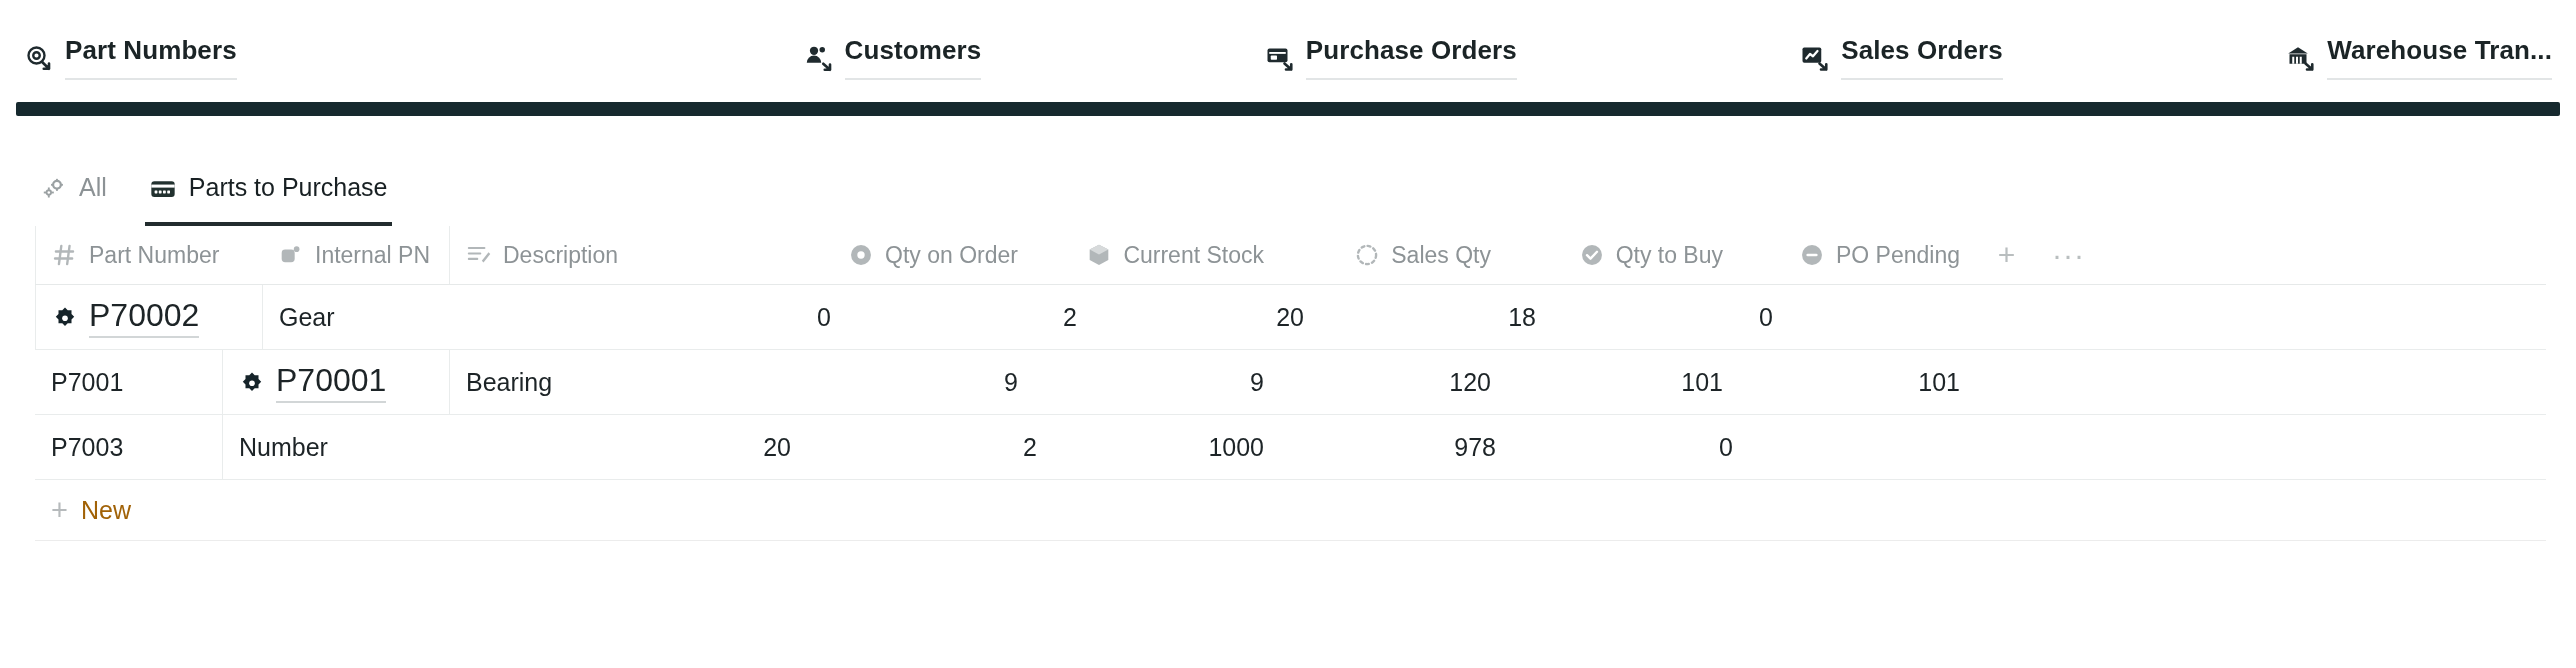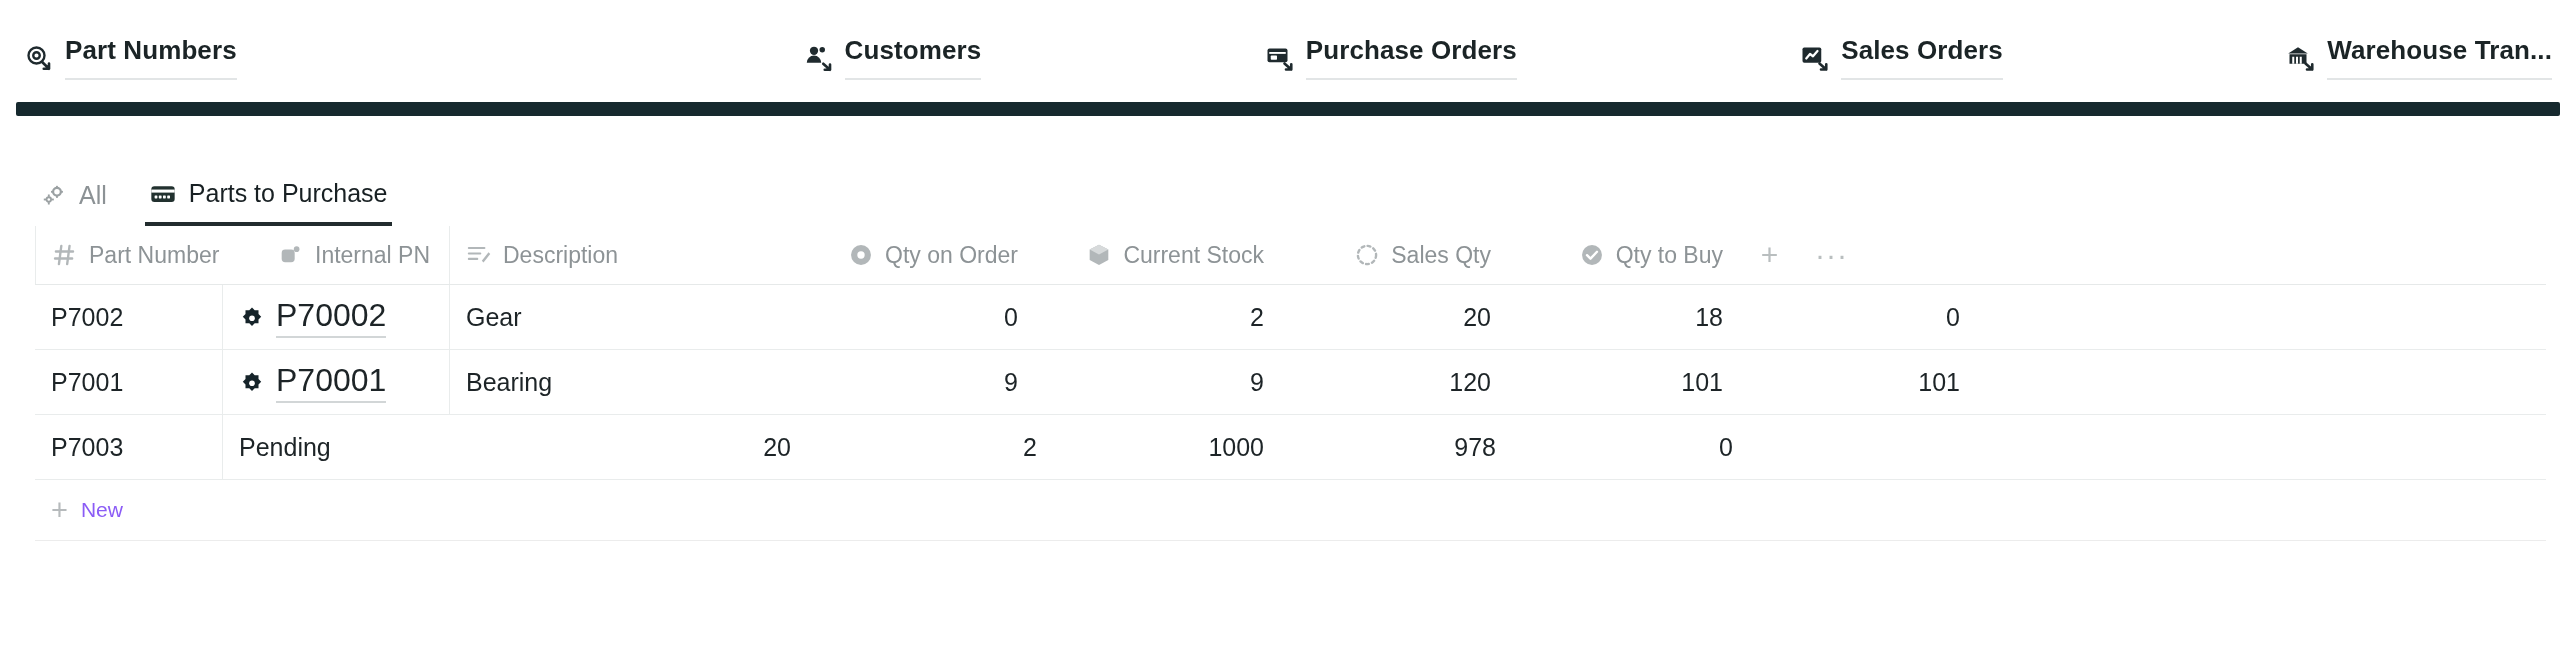--- a/index.html
+++ b/index.html
@@ -71,21 +71,21 @@
     margin-top: 57px;
     padding-left: 35px;
     display: flex;
     align-items: flex-end;
     gap: 34px;
     height: 53px;
   }
 
   .viewtab {
     display: flex;
-    align-items: center;
+    align-items: flex-start;
     gap: 12px;
     height: 51px;
     padding: 0 4px 10px 4px;
     cursor: pointer;
     white-space: nowrap;
   }
   .viewtab .vt-icon {
     width: 28px; height: 28px; flex: 0 0 28px;
     display: block;
   }
@@ -199,22 +199,22 @@
     padding-left: 16px;
     cursor: pointer;
   }
   .new-plus {
     font-size: 29px;
     color: #b6babc;
     line-height: 1;
     user-select: none;
   }
   .new-label {
-    font-size: 21px;
-    color: #8b5cf6;
+    font-size: 25px;
+    color: #a16207;
   }
 </style>
 </head>
 <body>
 
 <div class="topnav">
 
   <div class="nav-item">
     <span class="nav-icon">
       <svg viewBox="0 0 24 24" fill="none" stroke="currentColor" stroke-width="1.9" stroke-linecap="round" stroke-linejoin="round">
@@ -389,36 +389,42 @@
     <div class="c c-qtybuy num">
       <span class="hicon">
         <svg viewBox="0 0 24 24" fill="none">
           <circle cx="12" cy="12" r="9.2" fill="currentColor"></circle>
           <path d="M7.4 12.2 L10.6 15.4 L16.6 9" stroke="#ffffff" stroke-width="2.2" fill="none" stroke-linecap="round" stroke-linejoin="round"></path>
         </svg>
       </span>
       <span class="hlabel">Qty to Buy</span>
     </div>
 
+    <div class="c c-popend num">
+      <span class="hicon">
+        <svg viewBox="0 0 24 24" fill="none">
+          <circle cx="12" cy="12" r="9.2" fill="currentColor"></circle>
+          <rect x="6.8" y="10.8" width="10.4" height="2.4" rx="1.2" fill="#ffffff"></rect>
+        </svg>
+      </span>
+      <span class="hlabel">PO Pending</span>
+    </div>
 
     <div class="c c-plus">
       <span class="hbtn">+</span>
     </div>
 
     <div class="c c-dots">
       <span class="hbtn dots">···</span>
     </div>
 
     <div class="c c-rest"></div>
   </div>
 
   <div class="row data-row">
-    <div class="c c-internal">
-      <span class="cell-text">P7002</span>
-    </div>
     <div class="c c-partno">
       <span class="gear-icon">
         <svg viewBox="0 0 24 24" fill="none">
           <path d="M12 1.8 l2.5 2.5 h3.5 v3.5 l2.5 2.5 -2.5 2.5 v3.5 h-3.5 L12 18.8 L9.5 16.3 H6 v-3.5 L3.5 10.3 6 7.8 V4.3 h3.5 z" fill="currentColor" transform="translate(0,1.4)"></path>
           <circle cx="12" cy="13.2" r="2.6" fill="#ffffff"></circle>
         </svg>
       </span>
       <span class="pn-link">P70002</span>
     </div>
     <div class="c c-desc">
@@ -478,21 +484,21 @@
     <div class="c c-plus"></div>
     <div class="c c-dots"></div>
     <div class="c c-rest"></div>
   </div>
 
   <div class="row data-row">
     <div class="c c-internal">
       <span class="cell-text">P7003</span>
     </div>
     <div class="c c-desc">
-      <span class="cell-text">Pending</span>
+      <span class="cell-text">Number</span>
     </div>
     <div class="c c-qtyorder num">
       <span class="cell-num">20</span>
     </div>
     <div class="c c-stock num">
       <span class="cell-num">2</span>
     </div>
     <div class="c c-salesqty num">
       <span class="cell-num">1000</span>
     </div>

